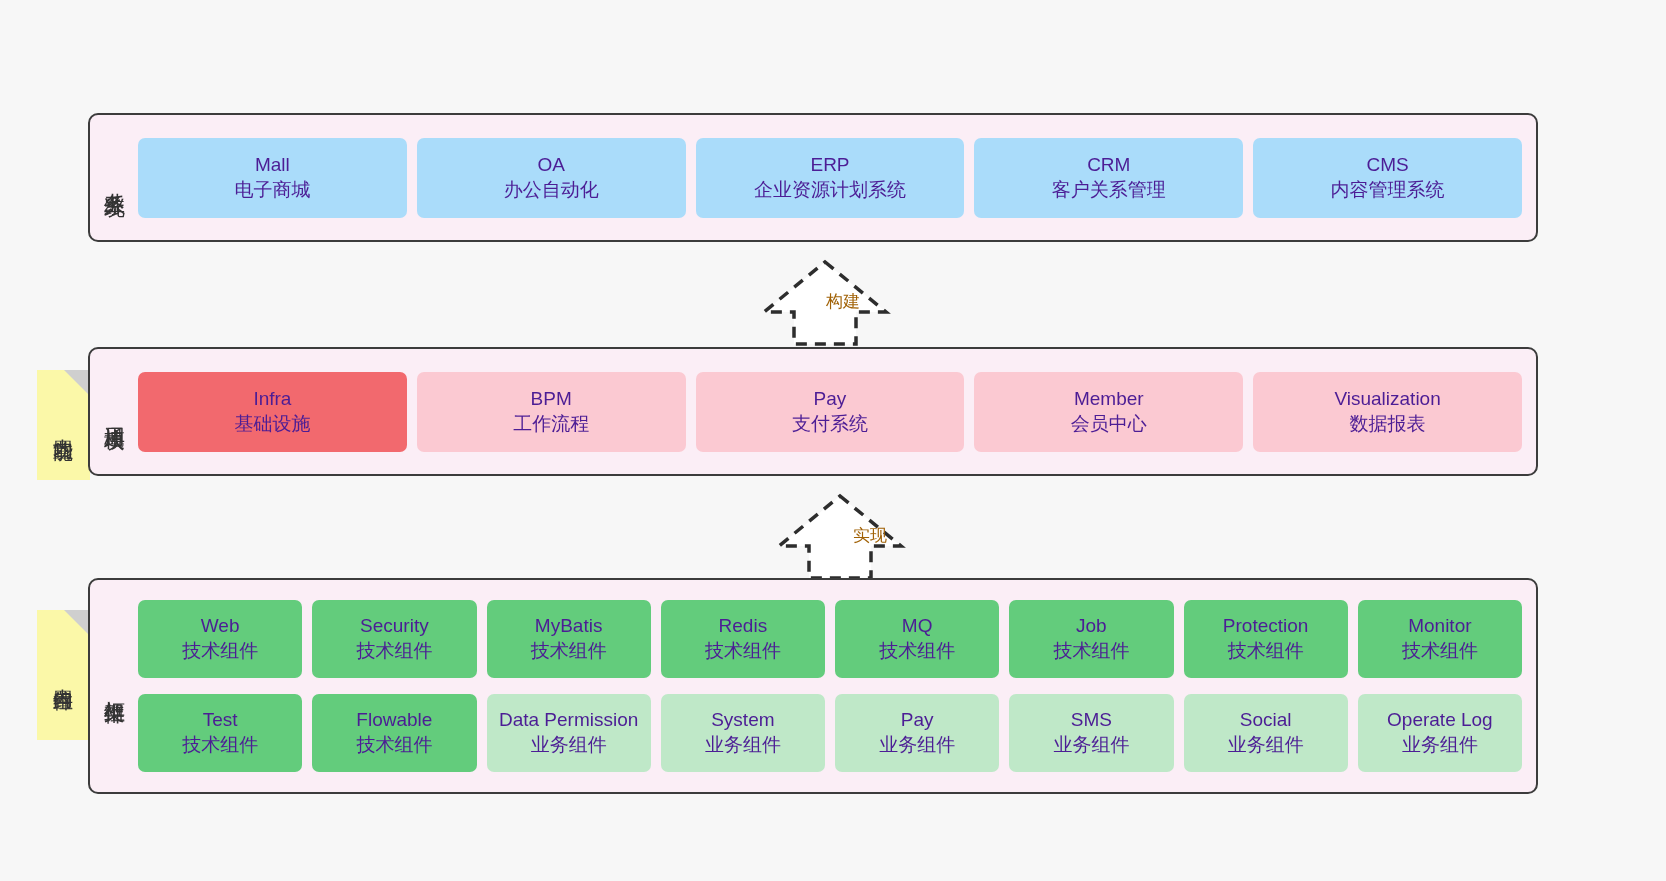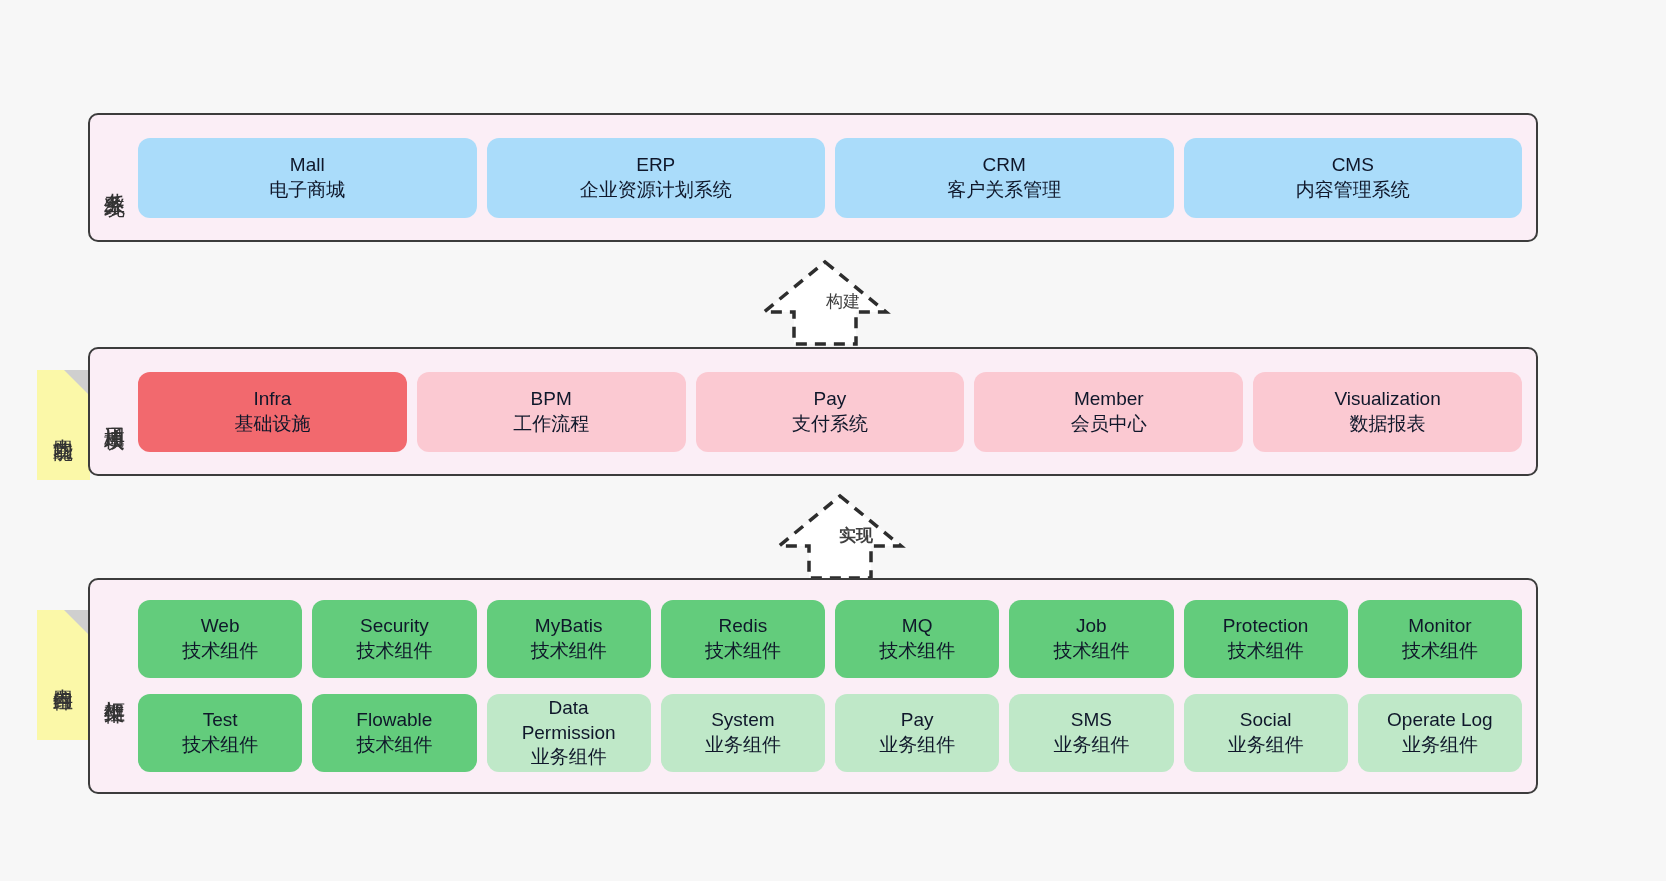--- a/index.html
+++ b/index.html
@@ -56,31 +56,31 @@
     display:flex;
     width:100%;
     justify-content:space-between;
     gap:10px;
   }
 
   
   .node{
     flex:1 1 0;
     height:80px;
-    border-radius:12px;
+    border-radius:7px;
     display:flex;
     flex-direction:column;
     align-items:center;
     justify-content:center;
     text-align:center;
     font-size:19px;
     line-height:1.3;
-    color:#0f172a;
-    box-sizing:border-box;
-    padding:2px 16px;
+    color:#4c1d95;
+    box-sizing:border-box;
+    padding:2px 4px;
   }
   .node .ln{display:block;white-space:nowrap;}
   .node .ln.wrapable{white-space:normal;}
   .node.blue{background:#aadcfa;}
   .node.red{background:#f2696e;}
   .node.pink{background:#fbc9d2;}
   .node.green{background:#63cc7c;height:78px;}
   .node.lgreen{background:#bfe8c8;height:78px;align-items:center;}
 
   
@@ -106,38 +106,42 @@
     border-top:26px solid #cfcfcf;
     border-left:26px solid transparent;
   }
 
   
   .conn{position:absolute;}
   .conn svg{display:block;overflow:visible;}
   .conn .clabel{
     position:absolute;
     font-size:17px;
-    color:#404040;
+    color:#a16207;
     white-space:nowrap;
     left:50%;
     transform:translateX(-50%);
     background:transparent;
   }
 </style>
 </head>
 <body>
 
 <div class="stage">
 
   <div class="section" id="sec-business" style="left:88px;top:113px;width:1450px;height:129px;">
     <div class="sec-title">业务系统</div>
     <div class="sec-body" id="business-body">
         <div class="node blue">
           <span class="ln">Mall</span>
           <span class="ln">电子商城</span>
+        </div>
+        <div class="node blue">
+          <span class="ln">OA</span>
+          <span class="ln">办公自动化</span>
         </div>
         <div class="node blue">
           <span class="ln">ERP</span>
           <span class="ln">企业资源计划系统</span>
         </div>
         <div class="node blue">
           <span class="ln">CRM</span>
           <span class="ln">客户关系管理</span>
         </div>
         <div class="node blue">
@@ -182,21 +186,21 @@
           <span class="ln">Visualization</span>
           <span class="ln">数据报表</span>
         </div>
       </div>
   </div>
 
   <div class="conn" style="left:775px;top:492px;width:130px;height:88px;">
     <svg width="130" height="88" viewBox="0 0 130 88" aria-hidden="true">
       <path d="M65 4 L126 54 L96 54 L96 86 L34 86 L34 54 L4 54 Z" fill="#ffffff" stroke="#2d2d2d" stroke-width="3.5" stroke-dasharray="11 8" stroke-linejoin="miter"></path>
     </svg>
-    <span class="clabel" style="top:32px;left:64px;transform:none;font-weight:bold;">实现</span>
+    <span class="clabel" style="top:32px;left:78px;transform:none;">实现</span>
   </div>
 
   <div class="sticky" style="left:37px;top:610px;width:53px;height:130px;">
     <span class="fold"></span>
     <span>内置组件</span>
   </div>
 
   <div class="section" id="sec-framework" style="left:88px;top:578px;width:1450px;height:216px;">
     <div class="sec-title">框架组件</div>
     <div class="sec-body grid2">

